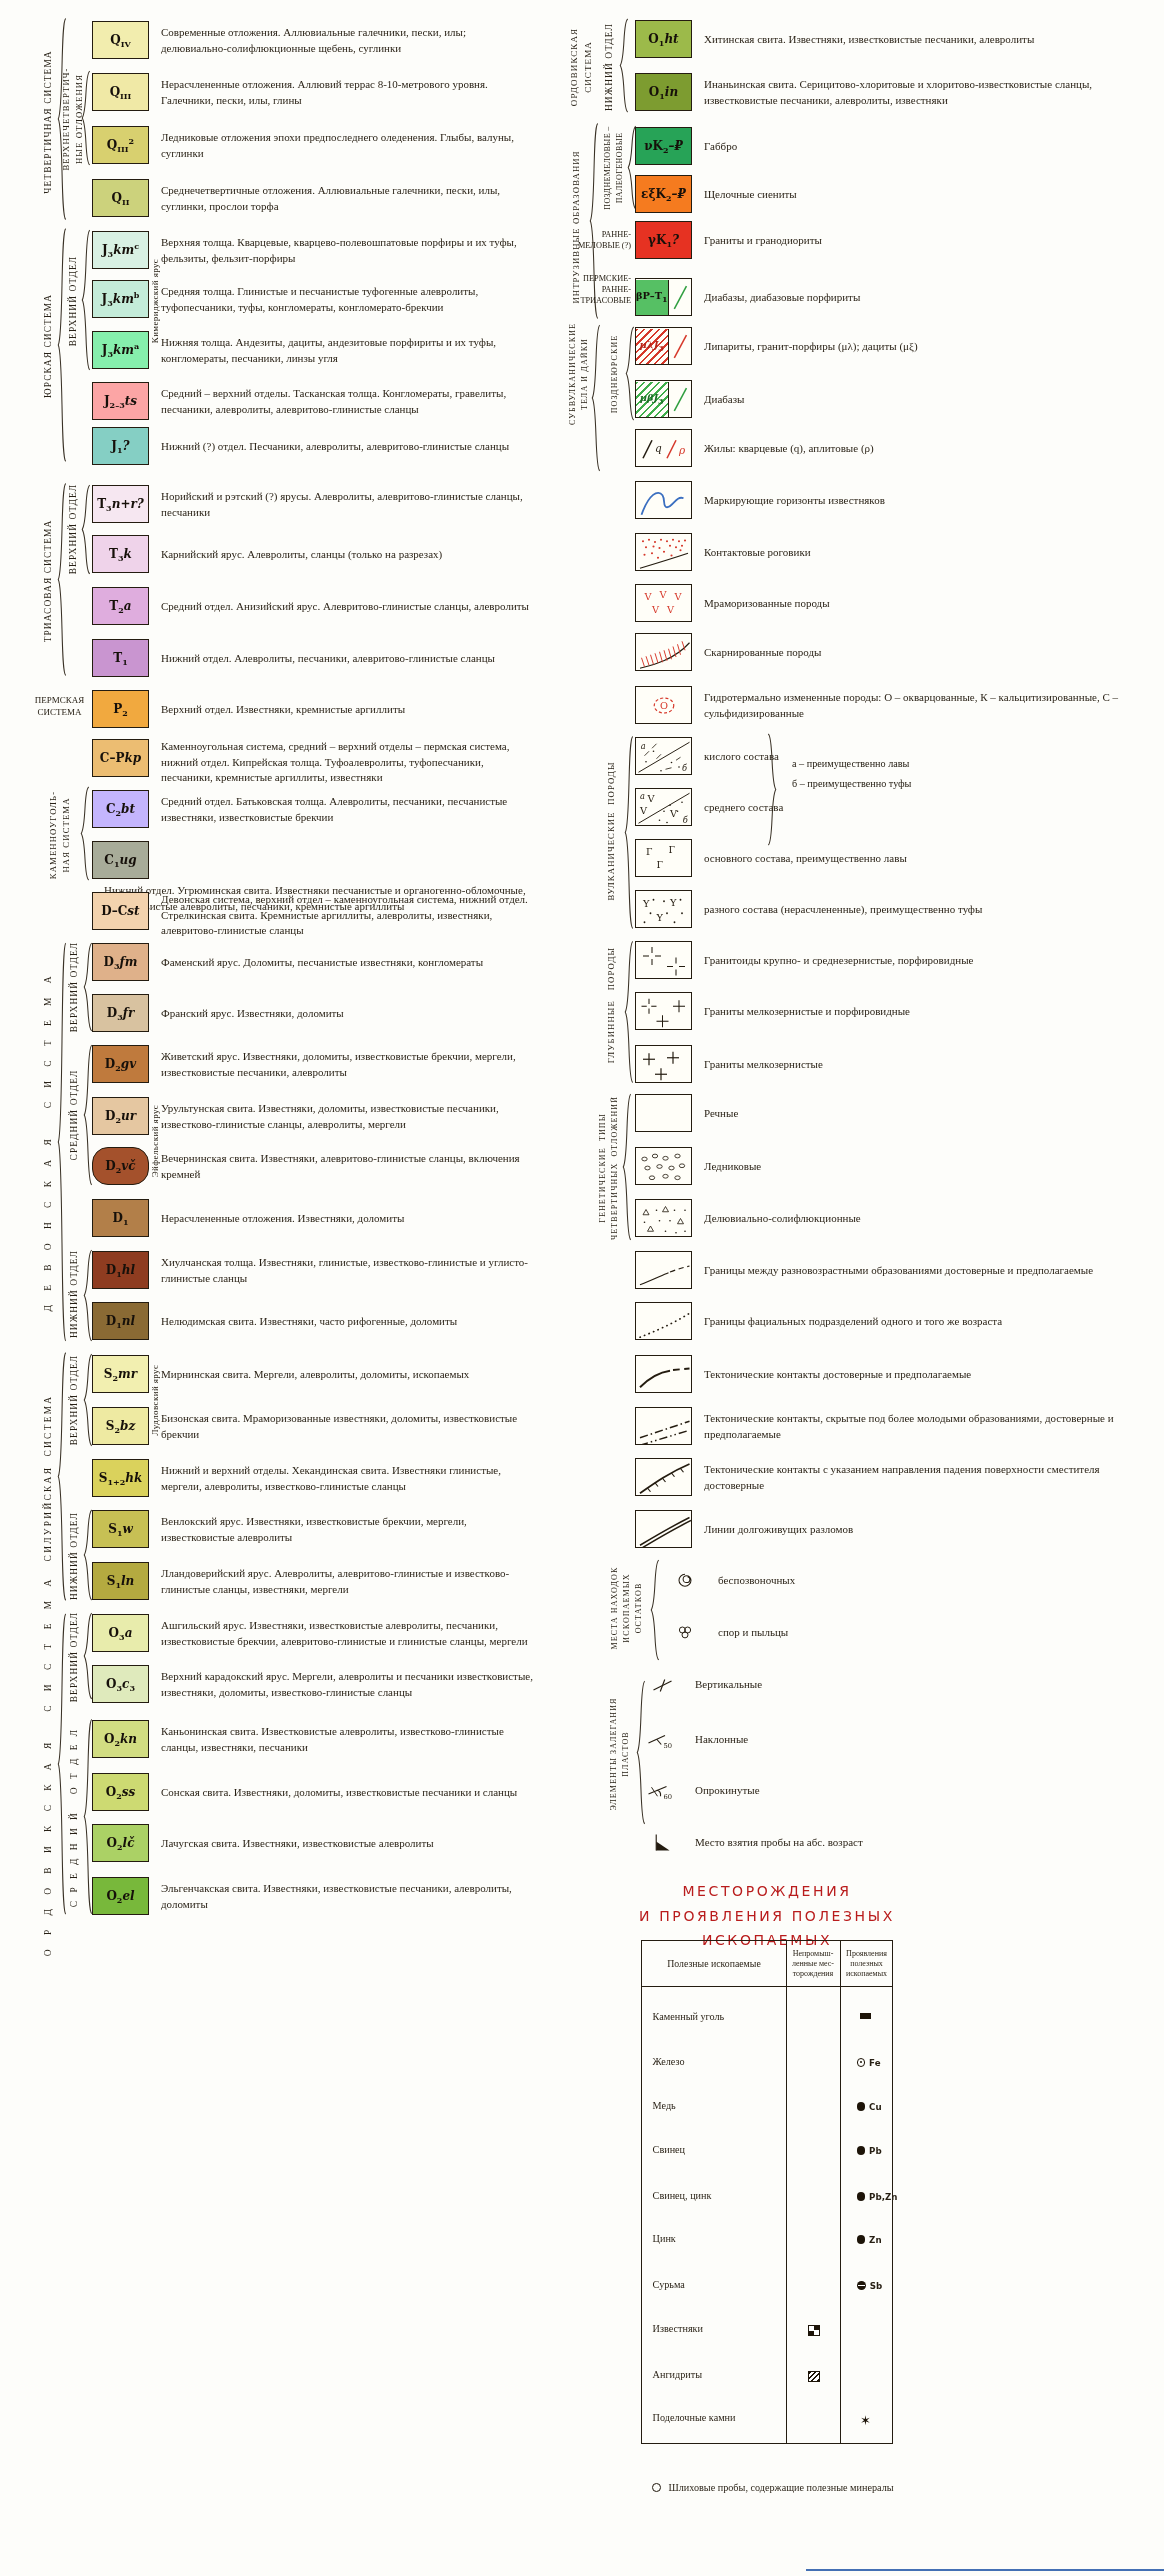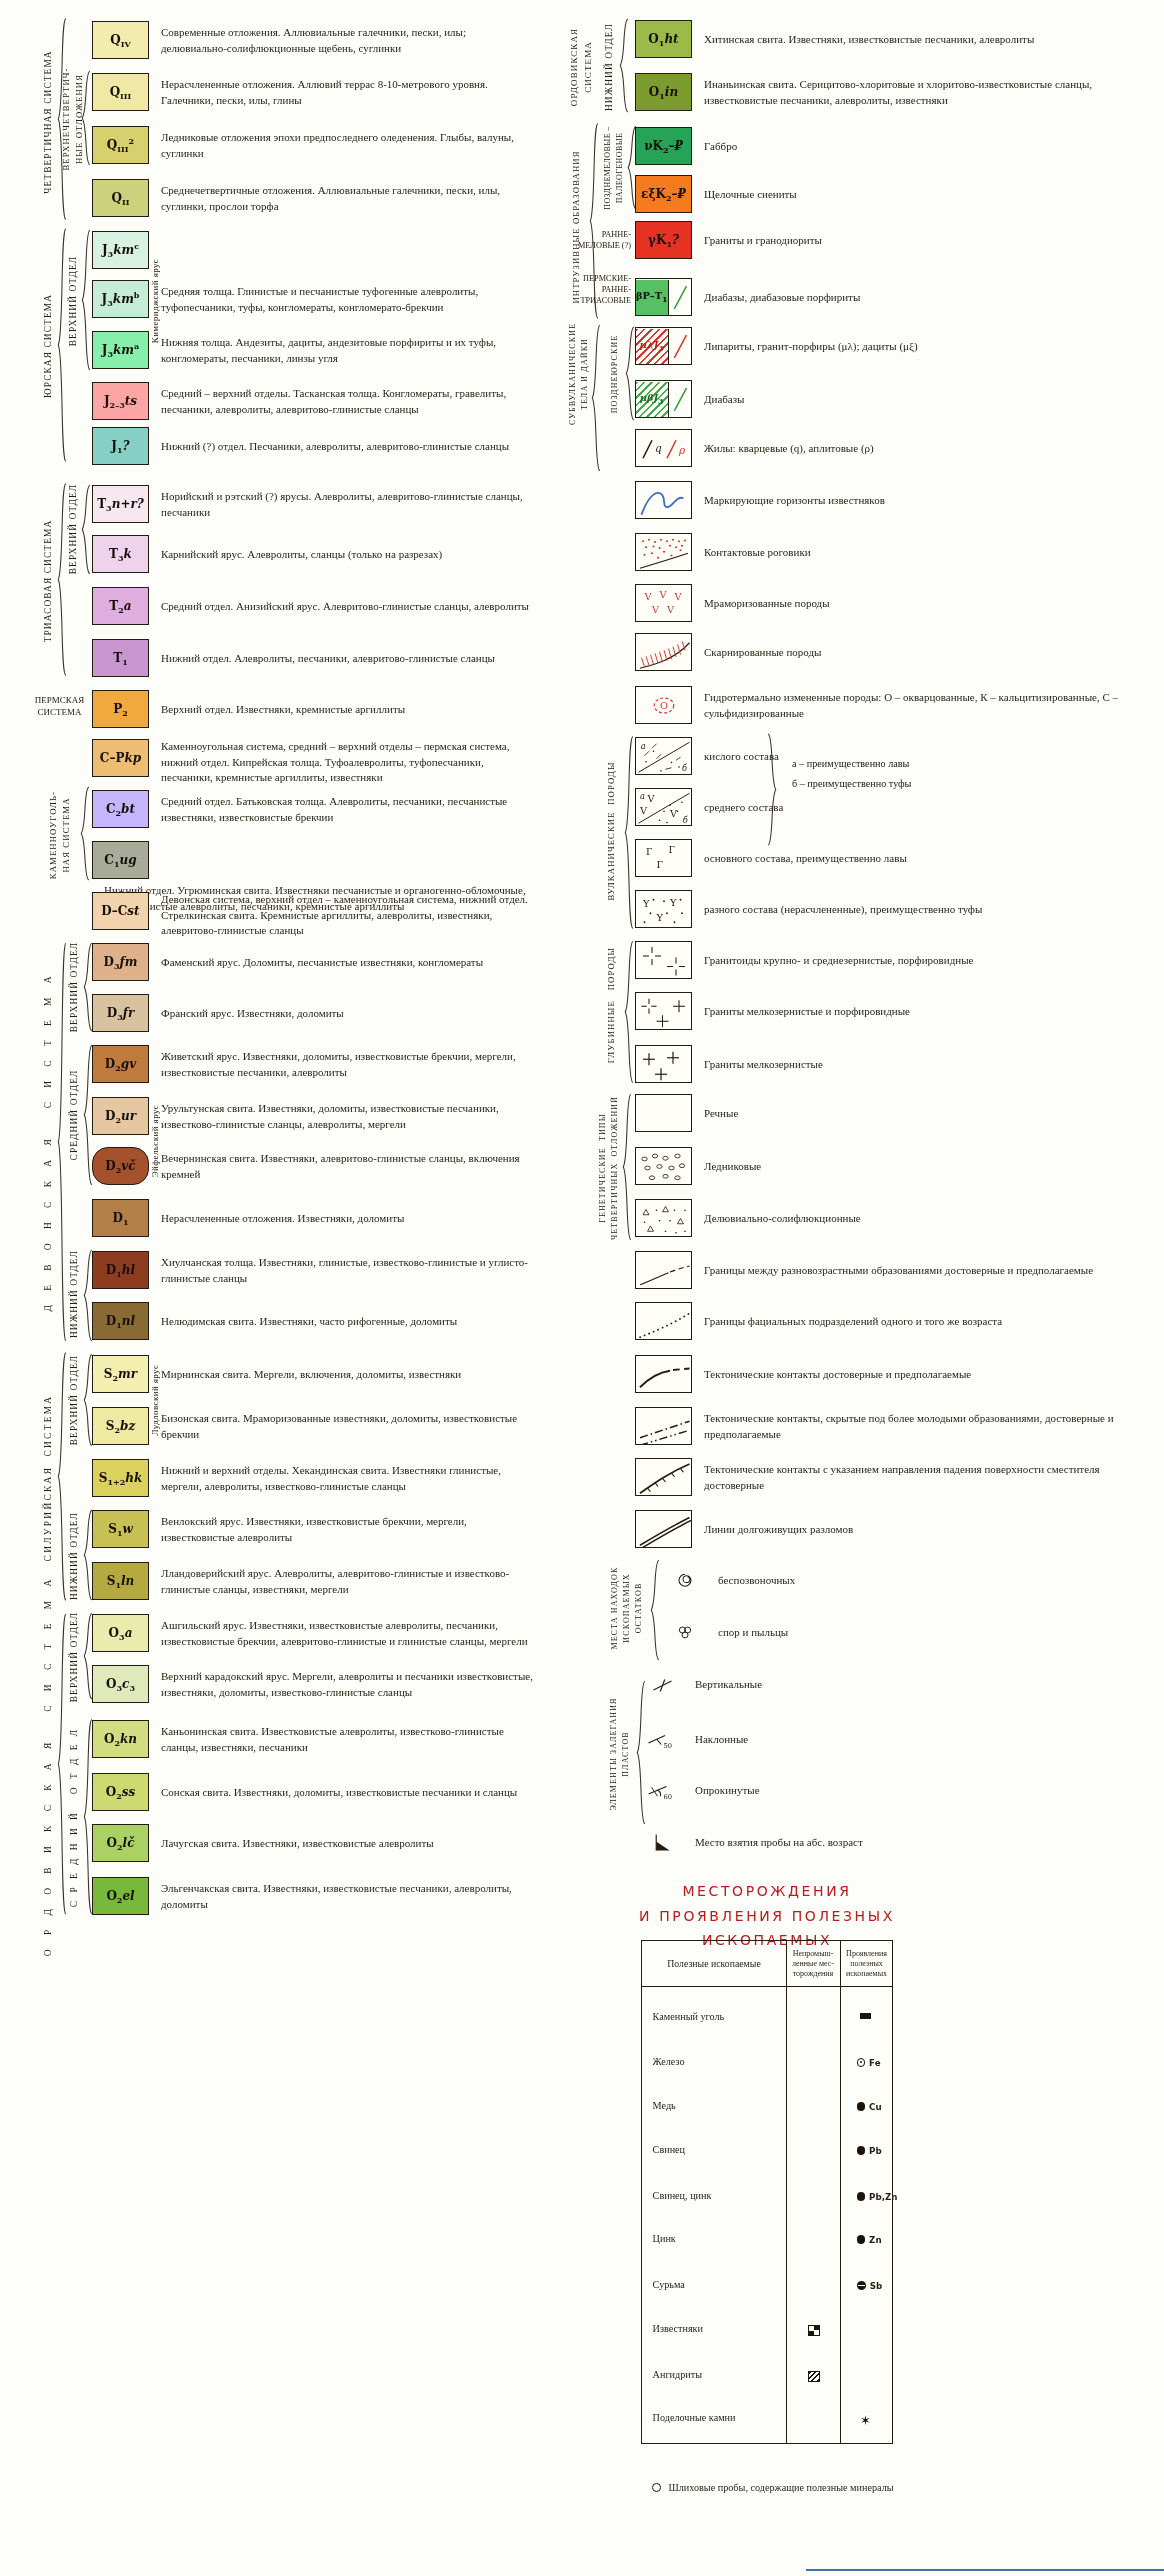--- a/index.html
+++ b/index.html
@@ -177,20 +177,23 @@
           <span class="sym"><span>Q</span><sub>II</sub><i></i><sub></sub><sup></sup></span>
         </div>
         <div class="desc">
           <span>Среднечетвертичные отложения. Аллювиальные галечники, пески, илы, суглинки, прослои торфа</span>
         </div>
       </div>
       <div class="entry L" style="top: 231px;">
         <div class="box pt-hatch" style="background: rgb(217, 241, 227);">
           <span class="sym"><span>J</span><sub>3</sub><i>km</i><sub></sub><sup>c</sup></span>
         </div>
+        <div class="desc">
+          <span>Верхняя толща. Кварцевые, кварцево-полевошпатовые порфиры и их туфы, фельзиты, фельзит-порфиры</span>
+        </div>
       </div>
       <div class="entry L" style="top: 280px;">
         <div class="box pt-hatch" style="background: rgb(196, 236, 217);">
           <span class="sym"><span>J</span><sub>3</sub><i>km</i><sub></sub><sup>b</sup></span>
         </div>
         <div class="desc">
           <span>Средняя толща. Глинистые и песчанистые туфогенные алевролиты, туфопесчаники, туфы, конгломераты, конгломерато-брекчии</span>
         </div>
       </div>
       <div class="entry L" style="top: 331px;">
@@ -351,21 +354,21 @@
         </div>
         <div class="desc">
           <span>Нелюдимская свита. Известняки, часто рифогенные, доломиты</span>
         </div>
       </div>
       <div class="entry L" style="top: 1355px;">
         <div class="box pt-hatch" style="background: rgb(242, 239, 176);">
           <span class="sym"><span>S</span><sub>2</sub><i>mr</i><sub></sub><sup></sup></span>
         </div>
         <div class="desc">
-          <span>Мирнинская свита. Мергели, включения, доломиты, известняки</span>
+          <span>Мирнинская свита. Мергели, алевролиты, доломиты, ископаемых</span>
         </div>
       </div>
       <div class="entry L" style="top: 1407px;">
         <div class="box" style="background: rgb(238, 234, 162);">
           <span class="sym"><span>S</span><sub>2</sub><i>bz</i><sub></sub><sup></sup></span>
         </div>
         <div class="desc">
           <span>Бизонская свита. Мраморизованные известняки, доломиты, известковистые брекчии</span>
         </div>
       </div>

